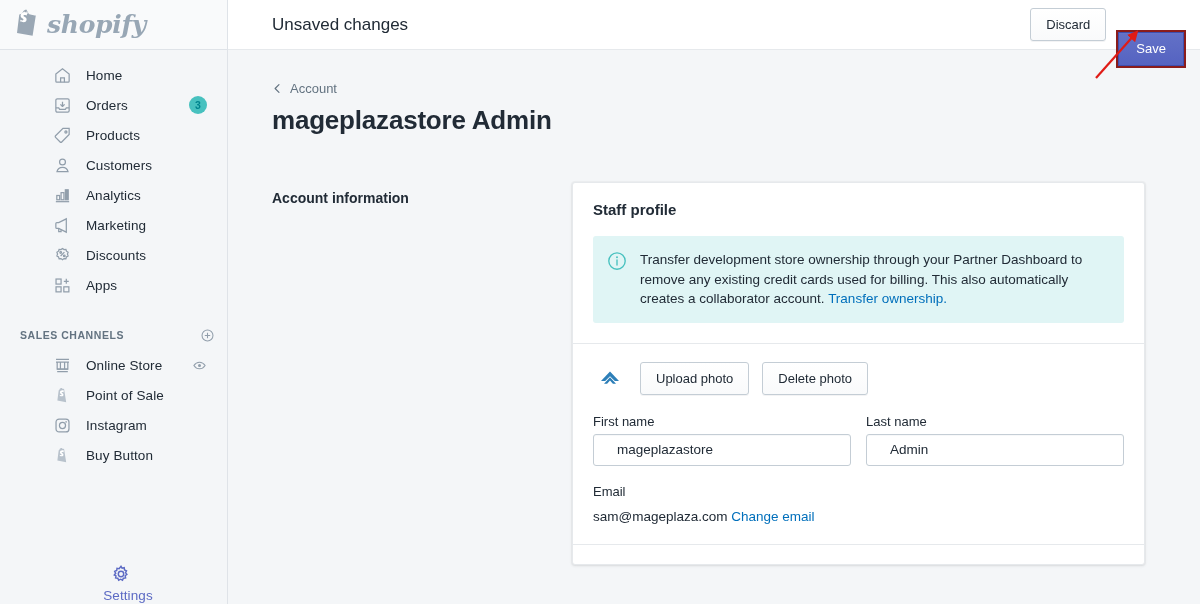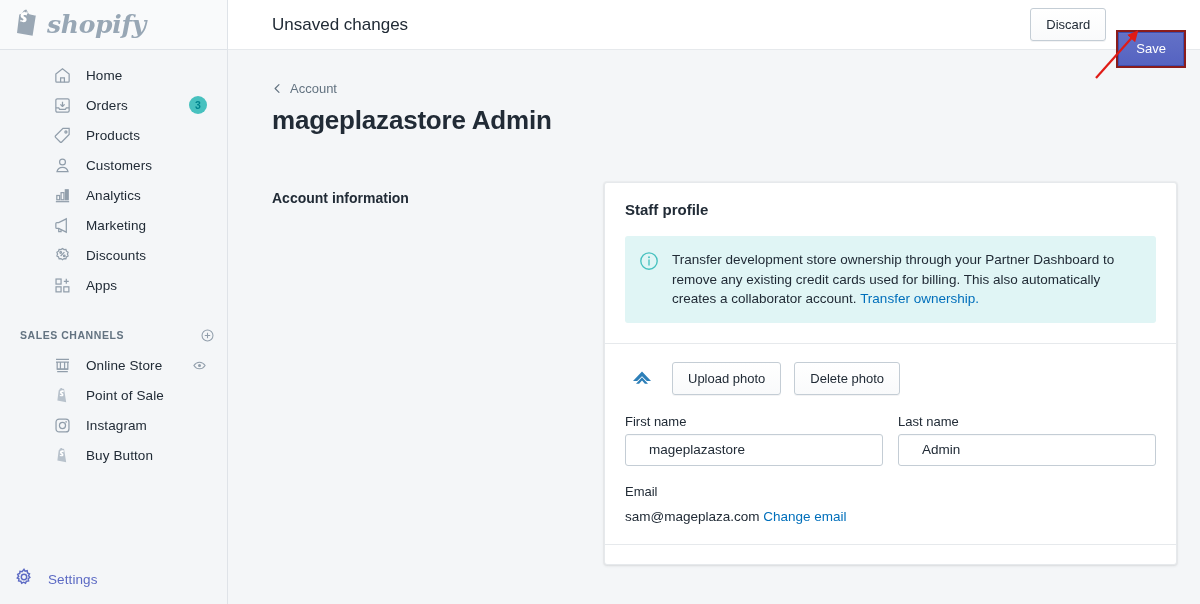--- a/index.html
+++ b/index.html
@@ -85,20 +85,21 @@
   .nav-item .eye { margin-left: auto; display: flex; align-items: center; }
 
   .settings-row {
     position: absolute;
     left: 0; bottom: 10px;
     width: 228px;
     height: 30px;
     display: flex; align-items: center;
     padding-left: 14px;
     cursor: pointer;
+    flex-direction: column;
   }
   .settings-row .lbl {
     margin-left: 14px;
     font-size: 13.5px;
     color: #5c6ac4;
     letter-spacing: .1px;
   }
 
   
   #main { flex: 1 1 auto; height: 604px; position: relative; background: #f4f6f8; overflow: hidden; }
@@ -145,21 +146,21 @@
   }
   .breadcrumb .chev { margin-right: 7px; display: flex; }
   .page-title {
     font-size: 26px;
     font-weight: 600;
     color: #212b36;
     letter-spacing: -.2px;
     margin: 0 0 46px 0;
   }
 
-  .layout { display: flex; gap: 32px; }
+  .layout { display: flex; }
   .layout-annotation { width: 300px; flex: 0 0 300px; padding-right: 20px; }
   .layout-annotation .sec-title {
     font-size: 14px; font-weight: 600; color: #212b36;
     margin-top: 8px;
   }
   .card {
     width: 573px;
     background: #fff;
     border: 1px solid #e6e9ec;
     border-radius: 3px;

